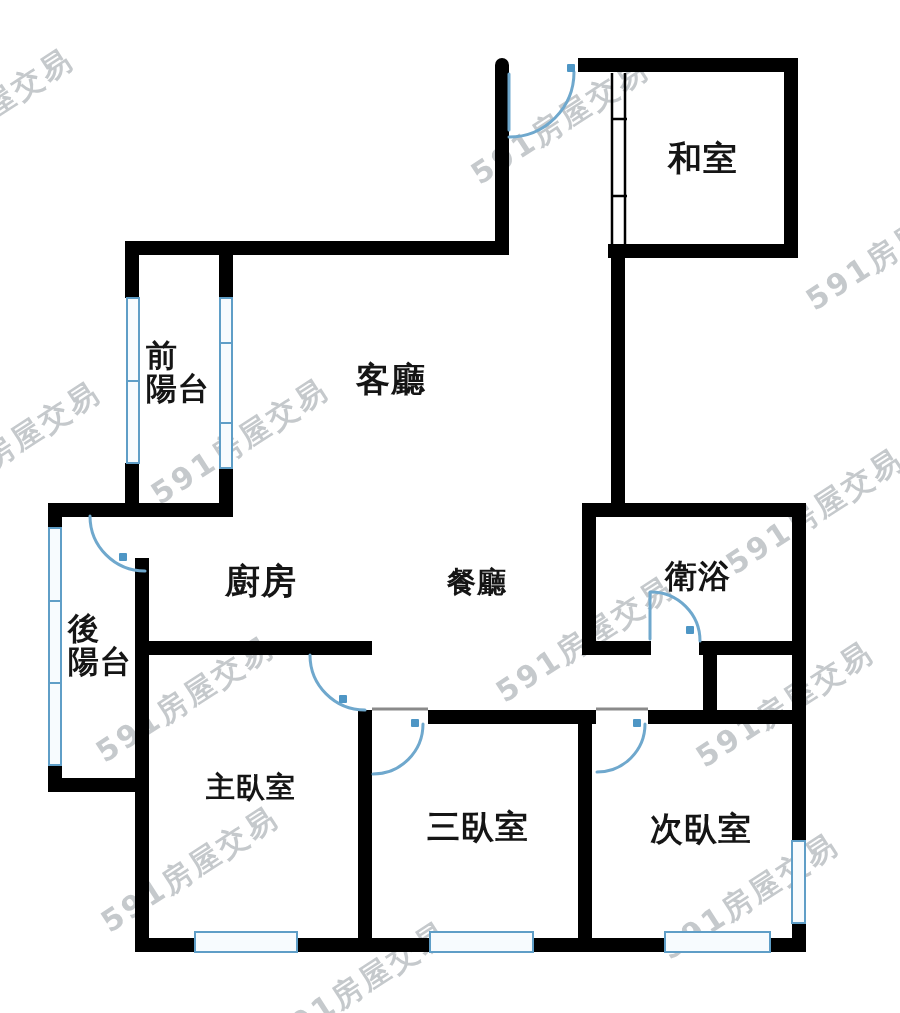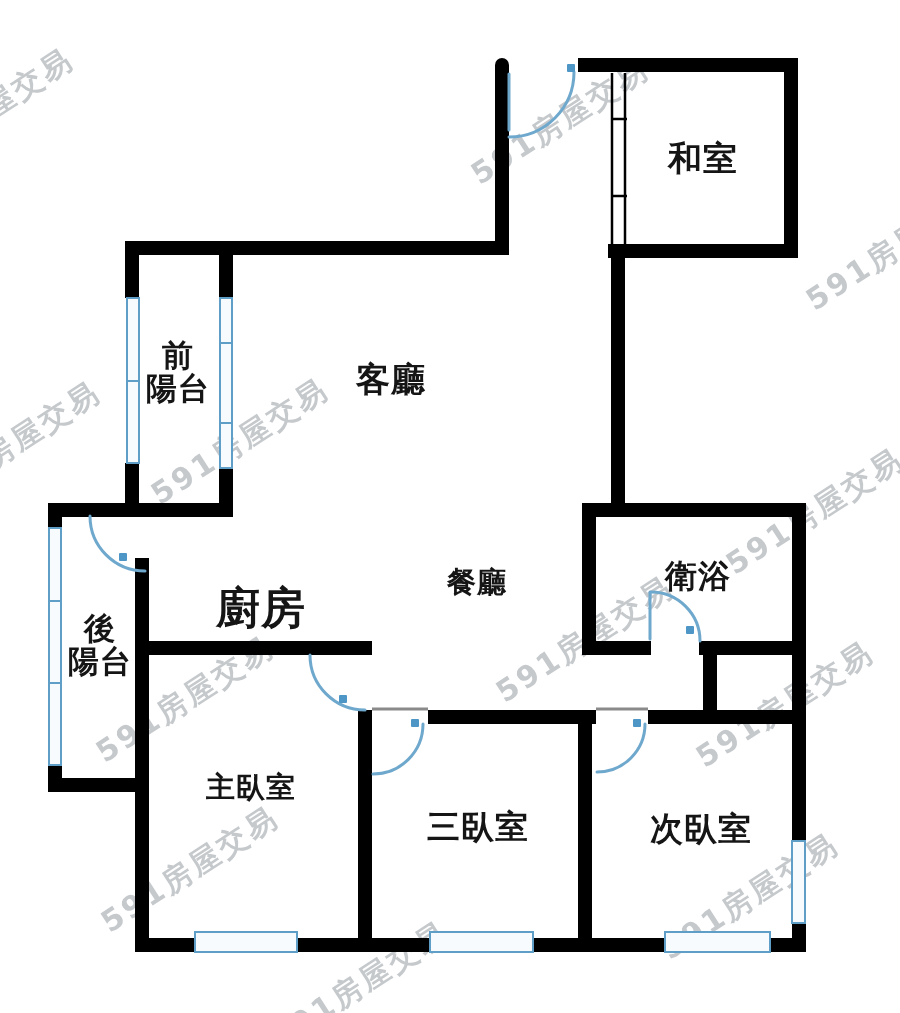--- a/index.html
+++ b/index.html
@@ -7,21 +7,21 @@
     position:relative;width:900px;height:1013px;background:#ffffff;overflow:hidden;
     font-family:"DejaVu Sans","Liberation Sans",sans-serif;
   }
   .layer{position:absolute;inset:0;}
   .wall{position:absolute;background:#000;}
   .window{position:absolute;border:2px solid #5f9ec7;background:#f7fbfe;box-sizing:border-box;}
   .window .divider{position:absolute;left:-1px;right:-1px;height:2px;background:#5f9ec7;}
   svg.doors{position:absolute;left:0;top:0;pointer-events:none;}
   .room-label{
     position:absolute;transform:translate(-50%,-50%);
-    color:#151515;font-weight:700;white-space:pre-line;text-align:center;
+    color:#151515;font-weight:700;white-space:pre-line;text-align:left;
     line-height:1.08;letter-spacing:1px;
   }
   .watermark{
     position:absolute;transform:translate(-50%,-50%) rotate(-33deg);
     color:rgba(150,156,162,0.55);font-size:30px;font-weight:600;
     letter-spacing:3px;white-space:nowrap;pointer-events:none;
   }
 </style>
 </head>
 <body>
@@ -110,20 +110,20 @@
       <line x1="372" y1="709" x2="428" y2="709" stroke="#8a8a8a" stroke-width="3"></line>
       <line x1="596" y1="709" x2="648" y2="709" stroke="#8a8a8a" stroke-width="3"></line>
     </svg>
   <div class="layer" id="labels-layer">
       <div class="room-label" style="left: 703px; top: 158px; font-size: 34px; color: rgb(21, 21, 21);">和室</div>
       <div class="room-label" style="left: 391px; top: 379px; font-size: 34px; color: rgb(21, 21, 21);">客廳</div>
       <div class="room-label" style="left: 178px; top: 372px; font-size: 31px; color: rgb(21, 21, 21);">前
 陽台</div>
       <div class="room-label" style="left: 100px; top: 645px; font-size: 31px; color: rgb(21, 21, 21);">後
 陽台</div>
-      <div class="room-label" style="left: 261px; top: 582px; font-size: 44px; color: rgb(21, 21, 21); margin-top: 26px;">廚房</div>
+      <div class="room-label" style="left: 261px; top: 582px; font-size: 35px; color: rgb(21, 21, 21);">廚房</div>
       <div class="room-label" style="left: 477px; top: 583px; font-size: 29px; color: rgb(21, 21, 21);">餐廳</div>
       <div class="room-label" style="left: 698px; top: 576px; font-size: 32px; color: rgb(21, 21, 21);">衛浴</div>
       <div class="room-label" style="left: 251px; top: 788px; font-size: 29px; color: rgb(21, 21, 21);">主臥室</div>
       <div class="room-label" style="left: 478px; top: 827px; font-size: 33px; color: rgb(21, 21, 21);">三臥室</div>
       <div class="room-label" style="left: 701px; top: 829px; font-size: 33px; color: rgb(21, 21, 21);">次臥室</div>
     </div>
 </div>
 
 </body></html>

